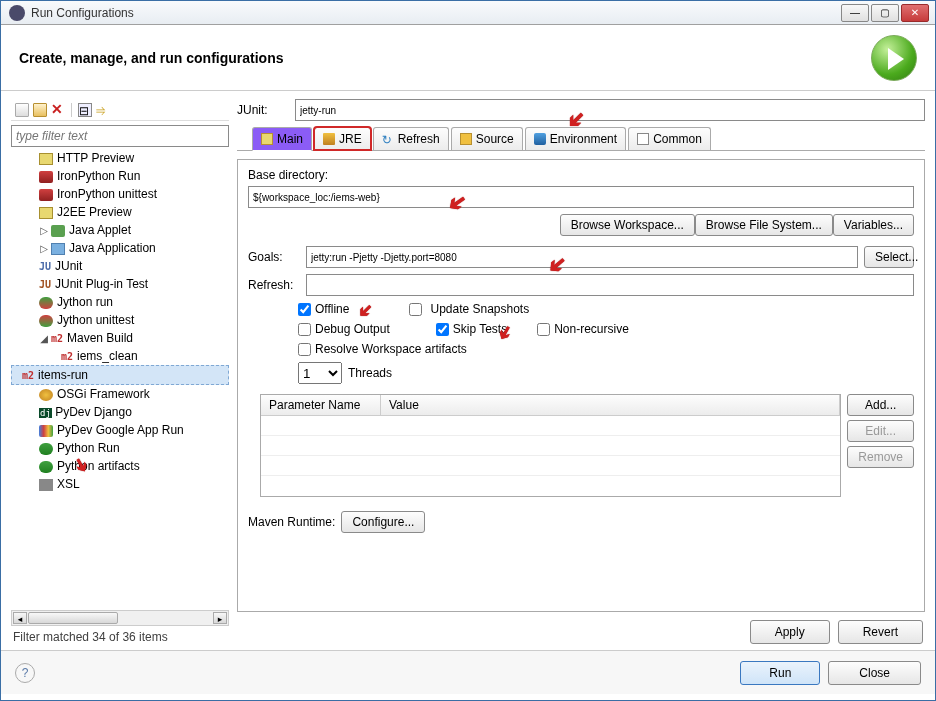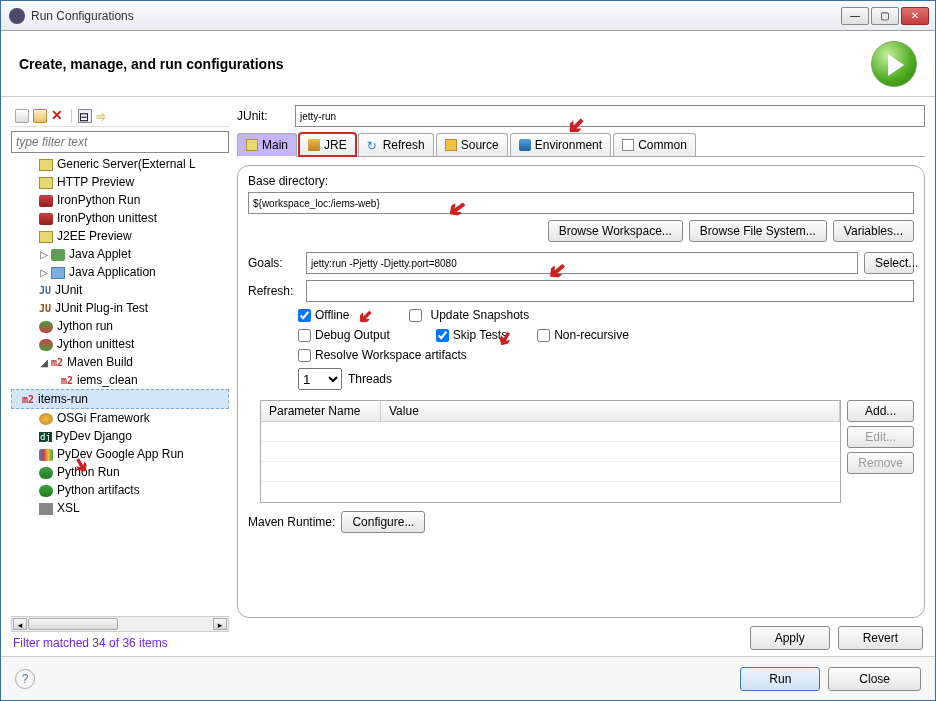--- a/index.html
+++ b/index.html
@@ -1,17 +1,17 @@
 <!DOCTYPE html>
 <html><head>
 <meta charset="utf-8">
 <style>
 * { box-sizing: border-box; margin: 0; padding: 0; }
 body { font-family: "Segoe UI", Tahoma, sans-serif; font-size: 12px; color: #000; background: #fff; width: 936px; height: 701px; overflow: hidden; border: 1px solid #3a6ea5; }
-.titlebar { height: 30px; background: linear-gradient(#f8fafc, #e8edf2); display: flex; align-items: center; padding: 0 4px 0 8px; border-bottom: 1px solid #a0a0a0; }
+.titlebar { height: 24px; background: linear-gradient(#f8fafc, #e8edf2); display: flex; align-items: center; padding: 0 4px 0 8px; border-bottom: 1px solid #a0a0a0; }
 .titlebar .app-icon { width: 16px; height: 16px; background: #4a4a6a; border-radius: 50%; margin-right: 6px; display:inline-block;}
 .titlebar .title { flex: 1; color: #333; }
 .titlebar .winbtn { width: 28px; height: 18px; margin-left: 2px; border: 1px solid #888; background: linear-gradient(#f8f8f8,#e0e0e0); border-radius: 2px; text-align:center; font-size:10px; line-height:16px; cursor:pointer;}
 .titlebar .close { background: linear-gradient(#e07070,#c63b3b); color:#fff; border-color:#9a2b2b; margin-right:2px;}
 .header-area { padding: 16px 18px; border-bottom: 1px solid #ccc; display:flex; align-items:center; height:66px;}
 .header-area h1 { font-size: 14px; font-weight: bold; flex:1; }
 .run-orb { width: 46px; height: 46px; border-radius: 50%; background: radial-gradient(circle at 35% 30%, #c4f09a, #4baa1d 60%, #2f7a10); position:relative; border:1px solid #7aaa5a;}
 .run-orb:before { content:""; position:absolute; left:16px; top:12px; border-left:16px solid #fff; border-top:11px solid transparent; border-bottom:11px solid transparent; }
 .content { display:flex; height: calc(100% - 30px - 66px - 44px); padding:8px 10px 6px 10px; gap:8px; }
 .left-panel { width: 218px; display:flex; flex-direction:column; }
@@ -21,50 +21,50 @@
 .toolbar .sep { width:1px; height:14px; background:#ccc; margin:0 2px;}
 .filter-input { width:100%; height:22px; padding:2px 4px; border:1px solid #8a8a8a; font-size:12px; color:#777; font-style:italic; margin-top:4px;}
 .tree-wrap { flex:1; overflow-y:auto; overflow-x:auto; border:0; margin-top:2px;}
 .tree { list-style:none; }
 .tree li { padding:2px 0 2px 6px; white-space:nowrap; cursor:pointer; }
 .tree li.indent1 { padding-left: 28px; }
 .tree li.indent2 { padding-left: 50px; }
 .tree li.selected { background:#d3e5f7; border:1px dashed #7fa8d4;padding-left:10px; }
 .tree .ticon { display:inline-block; width:14px; height:12px; margin-right:4px; vertical-align:middle;}
 .tree .expander { display:inline-block; width:10px; text-align:center; color:#555; font-size:10px; margin-right:2px;}
-.filter-status { padding:4px 2px 0 2px; color:#6d28d9; border-top:0;}
+.filter-status { padding:4px 2px 0 2px; color:#404040; border-top:0;}
 .hscroll { height:16px; border:1px solid #ccc; background:#f0f0f0; margin-top:4px; position:relative;}
 .hscroll .thumb { position:absolute; left:16px; top:1px; width:90px; height:12px; background:linear-gradient(#f8f8f8,#d8d8d8); border:1px solid #aaa; border-radius:2px;}
 .hscroll .arr { position:absolute; top:1px; width:14px; height:12px; background:linear-gradient(#f8f8f8,#d8d8d8); border:1px solid #aaa; font-size:9px; text-align:center; line-height:12px;}
 .hscroll .arr.l { left:1px; } .hscroll .arr.r { right:1px;}
 .formrow { display:flex; align-items:center; gap:6px; margin-bottom:6px;}
 .formrow label { width:52px; }
 .formrow.prof label { width:52px;}
 input.text, select.text { flex:1; height:22px; padding:2px 4px; border:1px solid #8a8a8a; font-size:10px; background:#fff;}
 .tabs { display:flex; border-bottom:1px solid #aaa; margin-bottom:8px;}
 .tab { padding:4px 8px; border:1px solid #aaa; border-bottom:none; background:linear-gradient(#fdfdfd,#ececec); margin-right:2px; border-radius:3px 3px 0 0; cursor:pointer; display:flex; align-items:center; gap:4px; position:relative;}
-.tab.active { background:#c4b5fd; border-bottom:1px solid #fff; margin-bottom:-1px; font-weight:normal;}
+.tab.active { background:#8b5cf6; border-bottom:1px solid #fff; margin-bottom:-1px; font-weight:normal;margin-left:15px;}
 .tab.jre { outline:2px solid #d02828; outline-offset:-1px; }
 .tabicon { width:12px; height:12px; display:inline-block; }
 .right-panel { flex:1; border:1px solid #aaa; background:#fff; padding:8px 10px; overflow:auto; min-width:0;}
 .group-lbl { margin-bottom:4px; }
-.btnrow { display:flex; justify-content:flex-end; gap:6px; margin-top:6px; margin-bottom:10px;}
+.btnrow { display:flex; justify-content:flex-end; margin-top:6px; margin-bottom:10px;}
 .btn { padding:3px 10px; border:1px solid #8a8a8a; background:linear-gradient(#fdfdfd,#e6e6e6); border-radius:3px; cursor:pointer; font-size:12px; min-width:50px;}
 .btn:disabled { color:#999; }
 .checks { margin-left:50px; }
 .checks .crow { display:flex; gap:30px; margin-bottom:6px; align-items:center;}
 .checks label { display:flex; align-items:center; gap:4px;}
 input[type=checkbox] { width:13px; height:13px; }
 .threads { display:flex; align-items:center; gap:6px; margin:6px 0 10px 50px;}
 .threads select { width:44px; height:22px;}
 .paramtable { flex:1; border:1px solid #aaa; min-height:100px;}
 .paramtable .thead { display:flex; background:linear-gradient(#fdfdfd,#ececec); border-bottom:1px solid #ccc;}
 .paramtable .th { padding:3px 8px; border-right:1px solid #ccc; font-size:12px;}
 .paramtable .th.name { width:120px;} .paramtable .th.val { flex:1;}
-.paramwrap { display:flex; gap:6px; margin-bottom:8px;padding-left:12px;}
+.paramwrap { display:flex; gap:6px; margin-bottom:14px;padding-left:12px;}
 .parambtns { display:flex; flex-direction:column; gap:4px;}
 .runtime { display:flex; align-items:center; gap:6px;}
 .runtime label { white-space:nowrap;}
 .maven-select { flex:1; height:22px; border:1px solid #8a8a8a; padding:2px 18px 2px 4px; background:#fff; position:relative;}
 .maven-select:after { content:"▾"; position:absolute; right:4px; top:2px; color:#555;}
 .bottom-panel { margin-top:auto; display:flex; justify-content:flex-end; gap:8px; padding:8px 2px 0;}
 .footer { height:44px; border-top:1px solid #ccc; display:flex; align-items:center; padding:0 14px; gap:8px; background:#f7f7f7;}
 .footer .help { width:20px; height:20px; border:1px solid #aaa; border-radius:50%; text-align:center; line-height:18px; color:#5a7aa8; cursor:pointer;}
 .footer .spacer { flex:1;}
 .footer .btn.primary { border-color:#3a78c0; background:linear-gradient(#eaf3fc,#cfe4f8); padding:4px 28px;}
@@ -96,21 +96,20 @@
       <span class="tool" style="background:linear-gradient(#fff,#ddd);border:1px solid #aaa;border-radius:1px;"></span>
       <span class="tool" style="background:linear-gradient(#fff2cc,#e8c060);border:1px solid #b89030;border-radius:1px;"></span>
       <span class="tool" style="color:#c92020;font-weight:bold;font-size:14px;line-height:12px;">✕</span>
       <span class="sep"></span>
       <span class="tool" style="border:1px solid #888;background:#eef;">⊟</span>
       <span class="tool" style="color:#c9a020;">⥤</span>
     </div>
     <input class="filter-input" placeholder="type filter text" style="">
     <div class="tree-wrap">
       <ul class="tree">
-        <li class="indent1"><span class="ticon" style="background:#e8d870;border:1px solid #a89030;"></span><span>Generic Server(External L</span></li>
         <li class="indent1"><span class="ticon" style="background:#e8d870;border:1px solid #a89030;"></span><span>HTTP Preview</span></li>
         <li class="indent1"><span class="ticon" style="background:linear-gradient(#d04040,#902020);border-radius:2px;"></span><span>IronPython Run</span></li>
         <li class="indent1"><span class="ticon" style="background:linear-gradient(#d04040,#902020);border-radius:2px;"></span><span>IronPython unittest</span></li>
         <li class="indent1"><span class="ticon" style="background:#e8d870;border:1px solid #a89030;"></span><span>J2EE Preview</span></li>
         <li class="indent1"><span class="expander">▷</span><span class="ticon" style="background:#5aa050;border-radius:2px;"></span><span>Java Applet</span></li>
         <li class="indent1"><span class="expander">▷</span><span class="ticon" style="background:#7ab0e0;border:1px solid #5080b0;"></span><span>Java Application</span></li>
         <li class="indent1"><span class="ju">JU</span><span>JUnit</span></li>
         <li class="indent1"><span class="ju" style="color:#a05020;">JU</span><span>JUnit Plug-in Test</span></li>
         <li class="indent1"><span class="ticon" style="background:linear-gradient(#40a040,#d04040);border-radius:6px;"></span><span>Jython run</span></li>
         <li class="indent1"><span class="ticon" style="background:linear-gradient(#d04040,#40a040);border-radius:6px;"></span><span>Jython unittest</span></li>
@@ -159,21 +158,21 @@
       <div class="tab">
           <span class="tabicon" style="background:linear-gradient(#50a0e0,#2060a0);border-radius:2px;"></span>
           <span>Environment</span>
         </div>
       <div class="tab">
           <span class="tabicon" style="background:#fff;border:1px solid #888;"></span>
           <span>Common</span>
         </div>
     </div>
 
-    <div class="right-panel" style="position:relative;border-radius:12px;">
+    <div class="right-panel" style="position:relative;">
       <div class="group-lbl">Base directory:</div>
       <div style="position:relative;">
         <input class="text" style="width: 100%;" value="${workspace_loc:/iems-web}">
         <div class="red-arrow" style="left:200px; top:4px; transform:rotate(145deg);">➔</div>
       </div>
       <div class="btnrow">
         <button class="btn">Browse Workspace...</button>
         <button class="btn">Browse File System...</button>
         <button class="btn">Variables...</button>
       </div>

